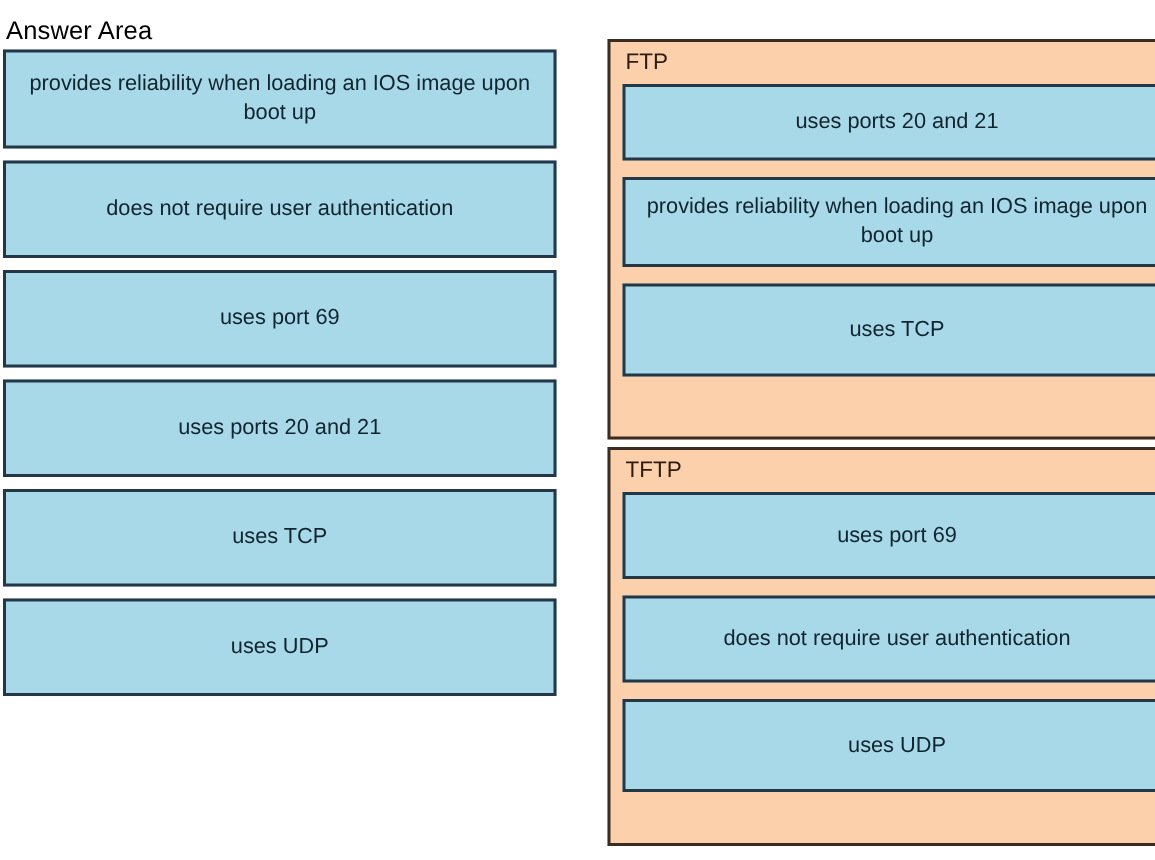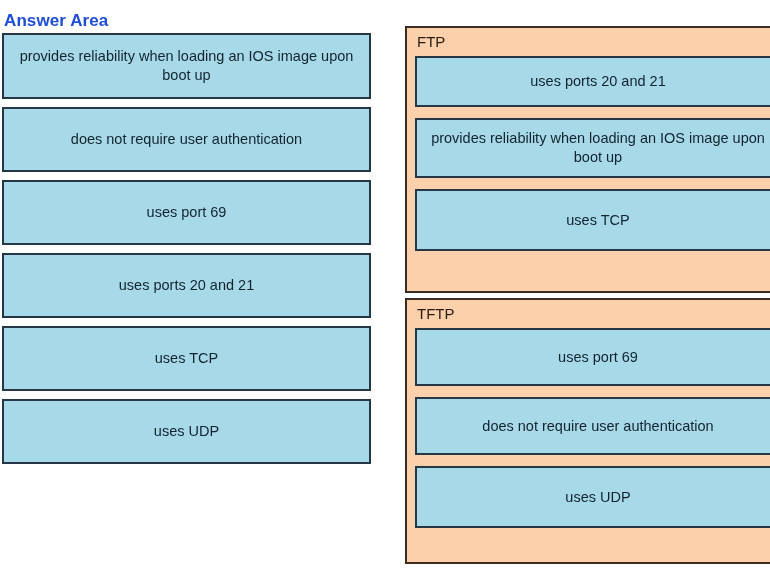--- a/index.html
+++ b/index.html
@@ -13,22 +13,22 @@
     position: relative;
     font-family: "Liberation Sans", sans-serif;
     overflow: hidden;
   }
 
   #page-title {
     position: absolute;
     left: 4px;
     top: -1px;
     font-size: 17px;
-    font-weight: bold;
-    color: #1d4ed8;
+    font-weight: normal;
+    color: #000000;
     letter-spacing: 0.1px;
     line-height: 22px;
   }
 
   
   #answer-bank {
     position: absolute;
     left: 2px;
     top: 33px;
     width: 369px;

